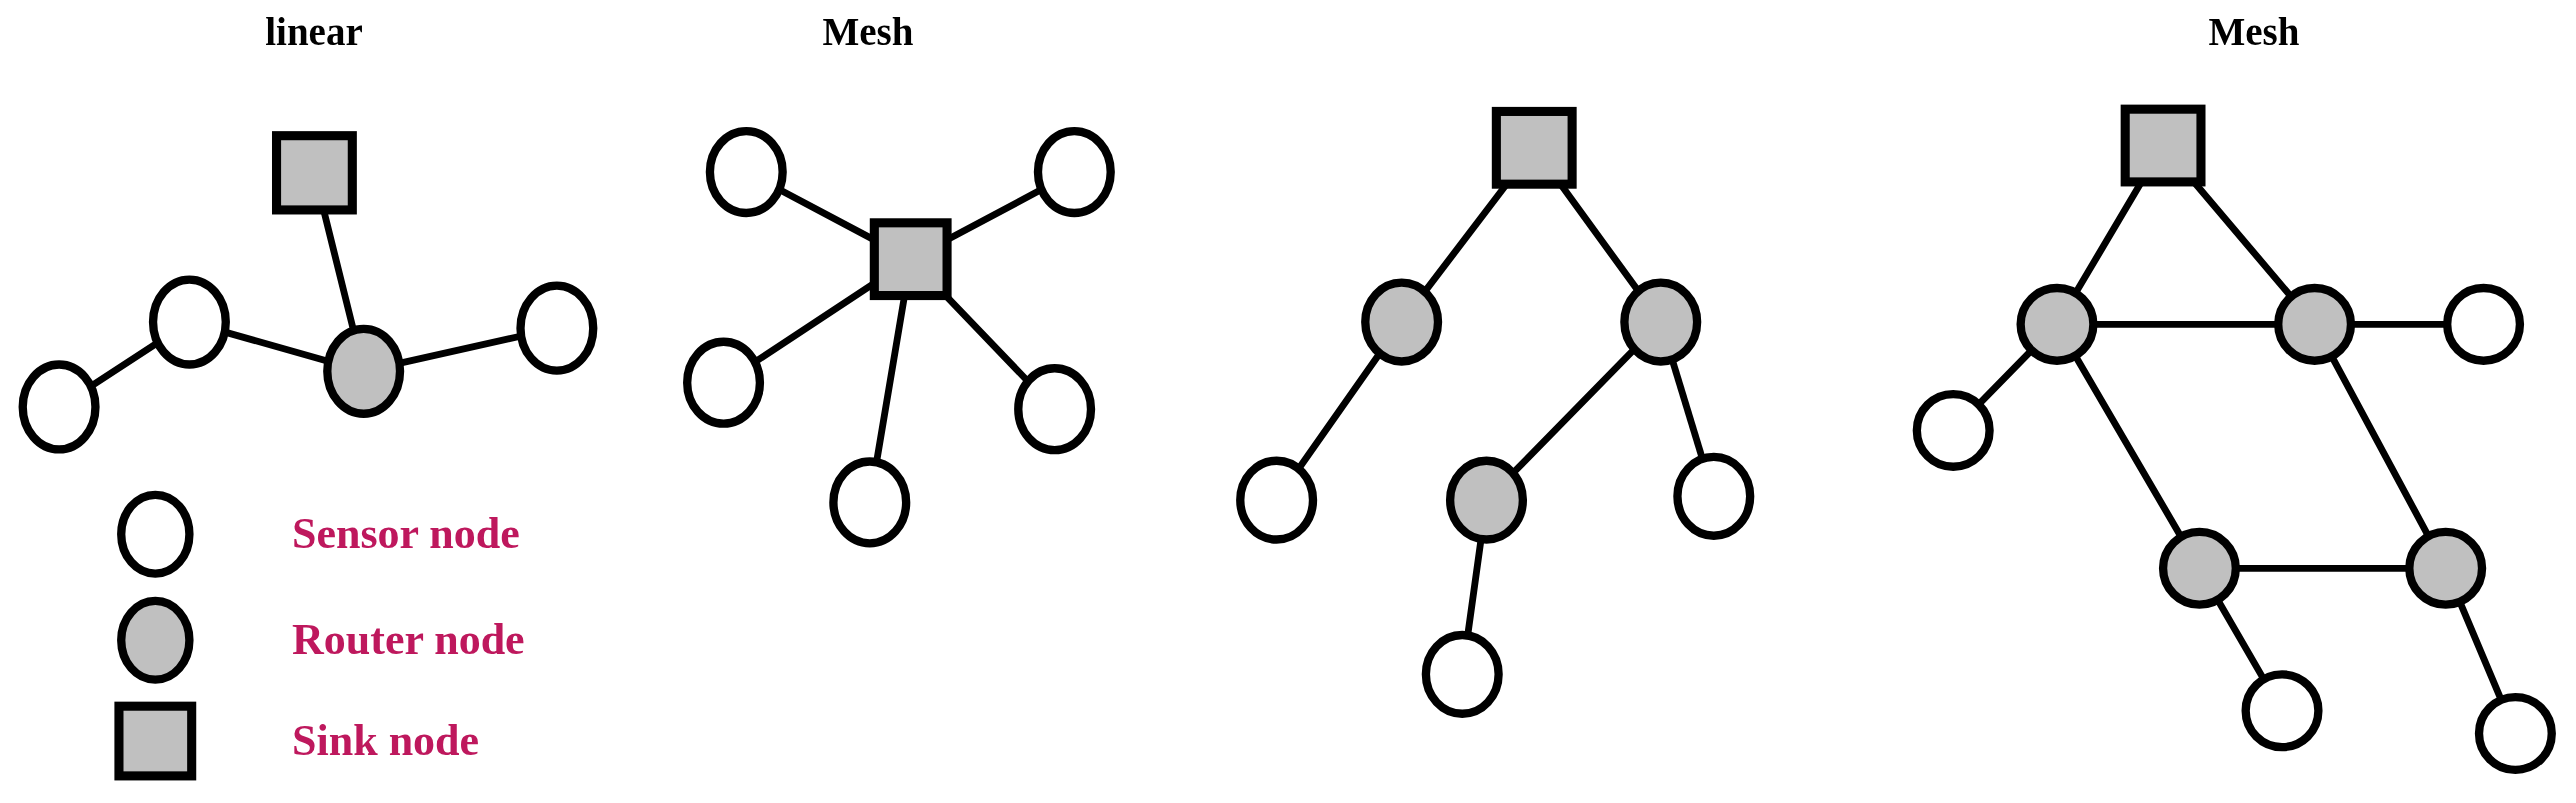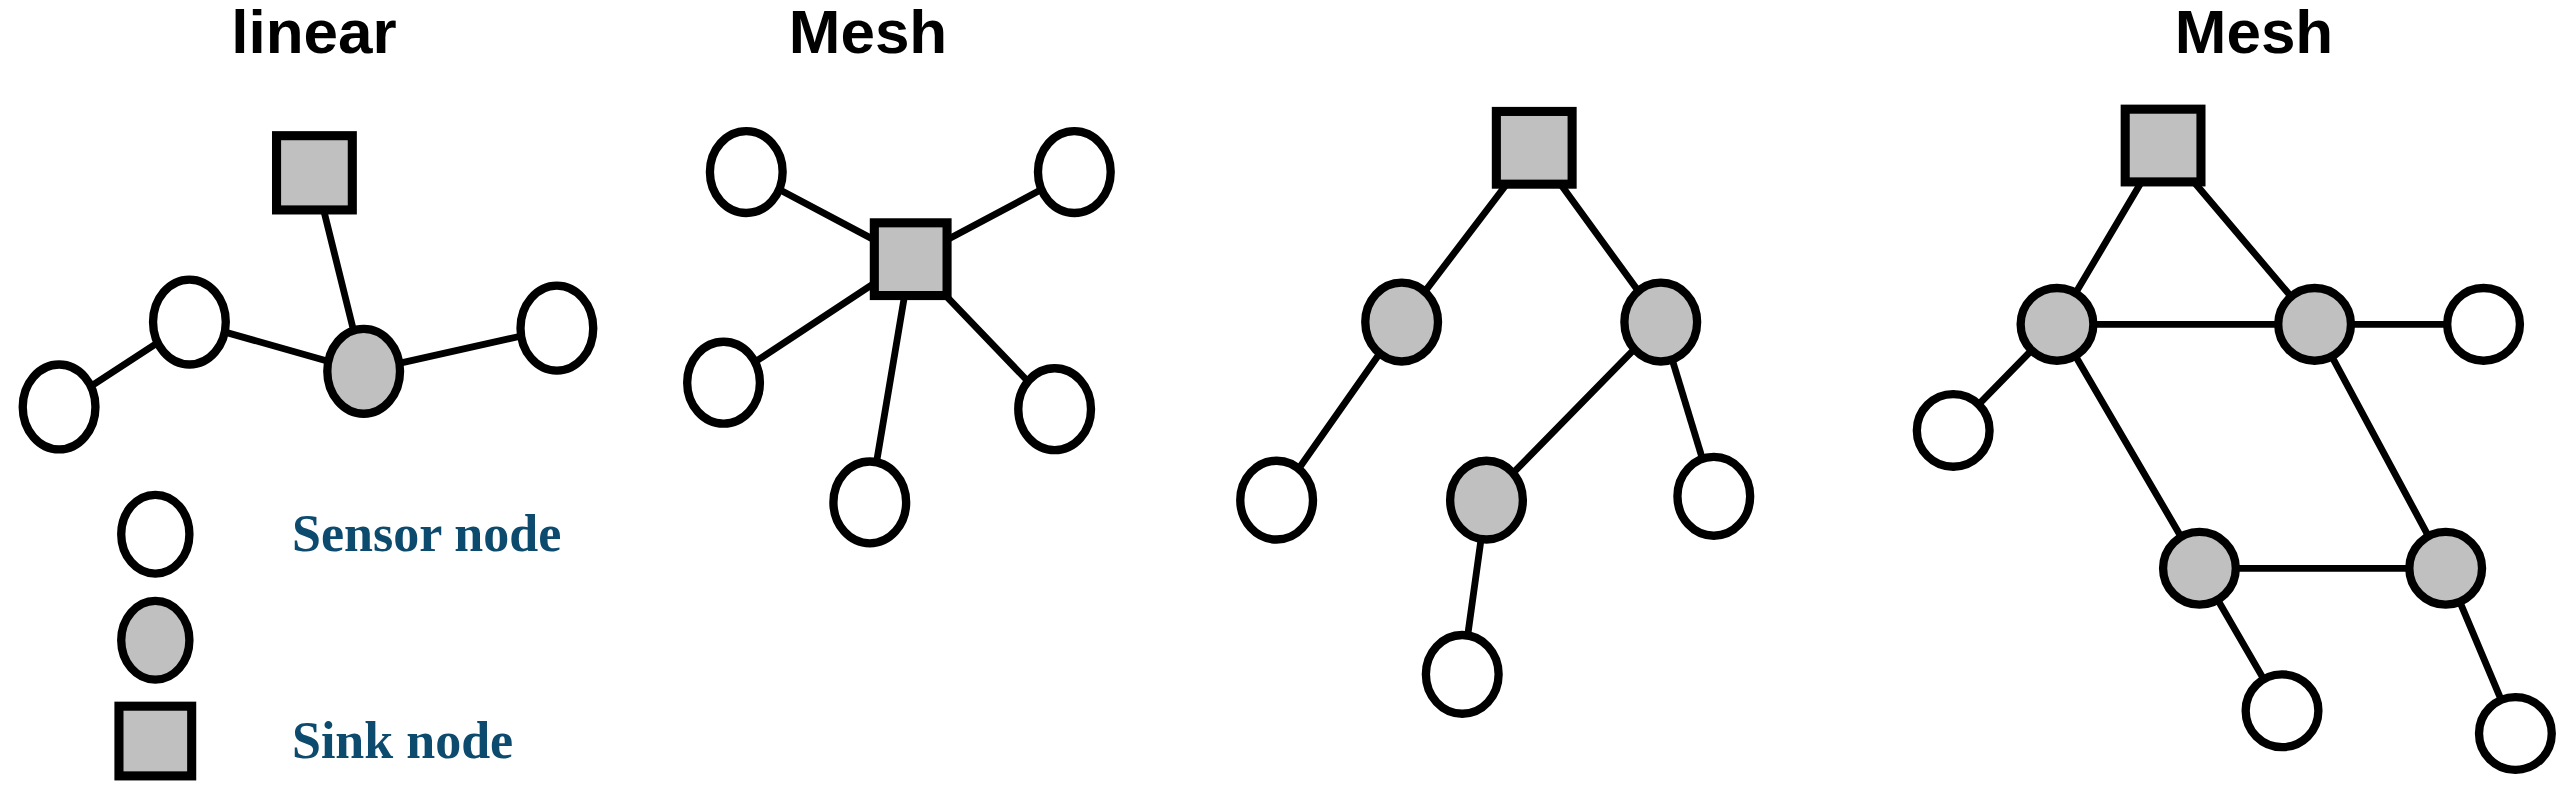--- a/index.html
+++ b/index.html
@@ -15,36 +15,36 @@
     overflow: hidden;
   }
   #stage {
     position: relative;
     width: 2576px;
     height: 804px;
     background: #ffffff;
   }
   .topo-title {
     position: absolute;
-    font-family: Liberation Sans, sans-serif;
+    font-family: Liberation Serif, serif;
     font-weight: bold;
-    font-size: 62px;
+    font-size: 39px;
     line-height: 47px;
     color: #000000;
     white-space: nowrap;
     transform: translateX(-50%);
     letter-spacing: 0px;
   }
   .legend-label {
     position: absolute;
     font-family: "Liberation Serif", "DejaVu Serif", serif;
     font-weight: bold;
-    font-size: 52px;
+    font-size: 44px;
     line-height: 42px;
-    color: #0c4a6e;
+    color: #be185d;
     white-space: nowrap;
     transform: translateY(-50%);
   }
   svg.graph-layer {
     position: absolute;
     left: 0;
     top: 0;
     width: 2576px;
     height: 804px;
     pointer-events: none;
@@ -161,16 +161,17 @@
         </g>
       </g>
       <g>
         <ellipse cx="205" cy="705" rx="45" ry="52" class="node-sensor legend-mark"></ellipse>
         <ellipse cx="205" cy="845" rx="45" ry="52" class="node-router legend-mark"></ellipse>
         <rect x="157" y="932" width="96" height="92" class="node-sink legend-mark"></rect>
       </g>
     </svg>
 
   <div class="legend-label" style="left:292px; top:534px;">Sensor node</div>
+  <div class="legend-label" style="left:292px; top:640px;">Router node</div>
   <div class="legend-label" style="left:292px; top:741px;">Sink node</div>
 
 </div>
 
 
 </body></html>

